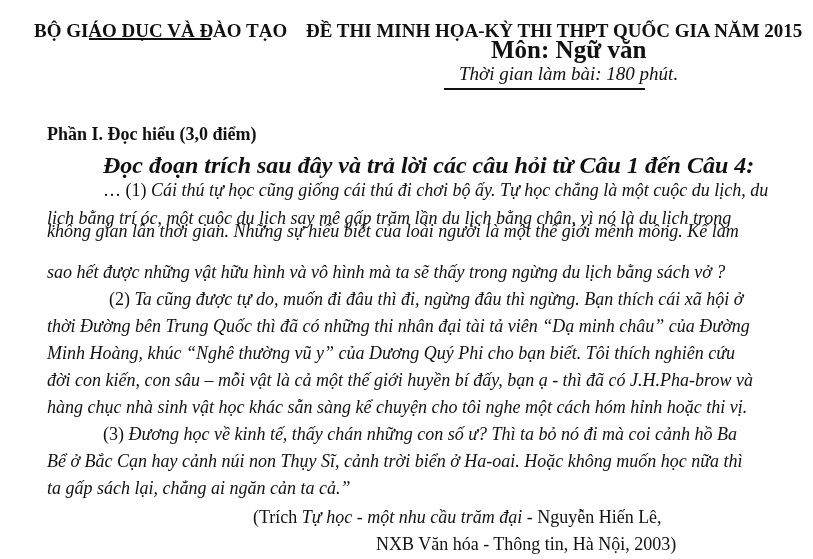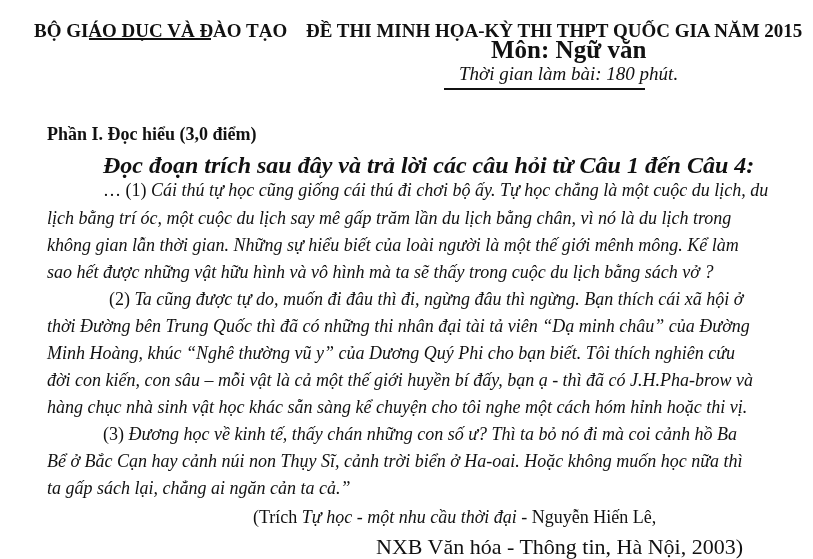--- a/index.html
+++ b/index.html
@@ -24,25 +24,25 @@
 <div class="abs hdr" style="left:306px;">ĐỀ THI MINH HỌA-KỲ THI THPT QUỐC GIA NĂM 2015</div>
 <div class="abs bold" style="left:491px; top:36px; font-size:25px;">Môn: Ngữ văn</div>
 <div class="abs ital" style="left:459px; top:63px; font-size:19px;">Thời gian làm bài: 180 phút.</div>
 <div class="rule" style="left:444px; top:88px; width:201px;"></div>
 
 <div class="abs bold" style="left:47px; top:124px; font-size:18px;">Phần I. Đọc hiểu (3,0 điểm)</div>
 <div class="abs bold ital" style="left:103px; top:152px; font-size:24px;">Đọc đoạn trích sau đây và trả lời các câu hỏi từ Câu 1 đến Câu 4:</div>
 
 <div class="abs body-line" style="left:103px; top:180px;"><span class="normal">… (1) </span><span>Cái thú tự học cũng giống cái thú đi chơi bộ ấy. Tự học chẳng là một cuộc du lịch, du</span></div>
 <div class="abs body-line" style="top:208px;">lịch bằng trí óc, một cuộc du lịch say mê gấp trăm lần du lịch bằng chân, vì nó là du lịch trong</div>
-<div class="abs body-line" style="top:235px;">không gian lẫn thời gian. Những sự hiểu biết của loài người là một thế giới mênh mông. Kể làm</div>
-<div class="abs body-line" style="top:262px;">sao hết được những vật hữu hình và vô hình mà ta sẽ thấy trong cuộc du lịch bằng sách vở ?</div>
+<div class="abs body-line" style="top:221px;">không gian lẫn thời gian. Những sự hiểu biết của loài người là một thế giới mênh mông. Kể làm</div>
+<div class="abs body-line" style="top:262px;">sao hết được những vật hữu hình và vô hình mà ta sẽ thấy trong ngừng du lịch bằng sách vở ?</div>
 <div class="abs body-line" style="left:109px; top:289px;"><span class="normal">(2) </span><span>Ta cũng được tự do, muốn đi đâu thì đi, ngừng đâu thì ngừng. Bạn thích cái xã hội ở</span></div>
 <div class="abs body-line" style="top:316px;">thời Đường bên Trung Quốc thì đã có những thi nhân đại tài tả viên “Dạ minh châu” của Đường</div>
 <div class="abs body-line" style="top:343px;">Minh Hoàng, khúc “Nghê thường vũ y” của Dương Quý Phi cho bạn biết. Tôi thích nghiên cứu</div>
 <div class="abs body-line" style="top:370px;">đời con kiến, con sâu – mỗi vật là cả một thế giới huyền bí đấy, bạn ạ - thì đã có J.H.Pha-brow và</div>
 <div class="abs body-line" style="top:397px;">hàng chục nhà sinh vật học khác sẵn sàng kể chuyện cho tôi nghe một cách hóm hỉnh hoặc thi vị.</div>
 <div class="abs body-line" style="left:103px; top:424px;"><span class="normal">(3) </span><span>Đương học về kinh tế, thấy chán những con số ư? Thì ta bỏ nó đi mà coi cảnh hồ Ba</span></div>
 <div class="abs body-line" style="top:451px;">Bể ở Bắc Cạn hay cảnh núi non Thụy Sĩ, cảnh trời biển ở Ha-oai. Hoặc không muốn học nữa thì</div>
 <div class="abs body-line" style="top:478px;">ta gấp sách lại, chẳng ai ngăn cản ta cả.”</div>
 
-<div class="abs" style="left:253px; top:507px; font-size:18px;"><span>(Trích </span><span class="ital">Tự học - một nhu cầu thời đại</span><span> - Nguyễn Hiến Lê,</span></div>
-<div class="abs" style="left:376px; top:534px; font-size:22px;">NXB Văn hóa - Thông tin, Hà Nội, 2003)</div>
+<div class="abs" style="left:253px; top:507px; font-size:18px;"><span>(Trích </span><span class="ital">Tự học - một nhu cầu trăm đại</span><span> - Nguyễn Hiến Lê,</span></div>
+<div class="abs" style="left:376px; top:534px; font-size:18px;">NXB Văn hóa - Thông tin, Hà Nội, 2003)</div>
 
 </body></html>

